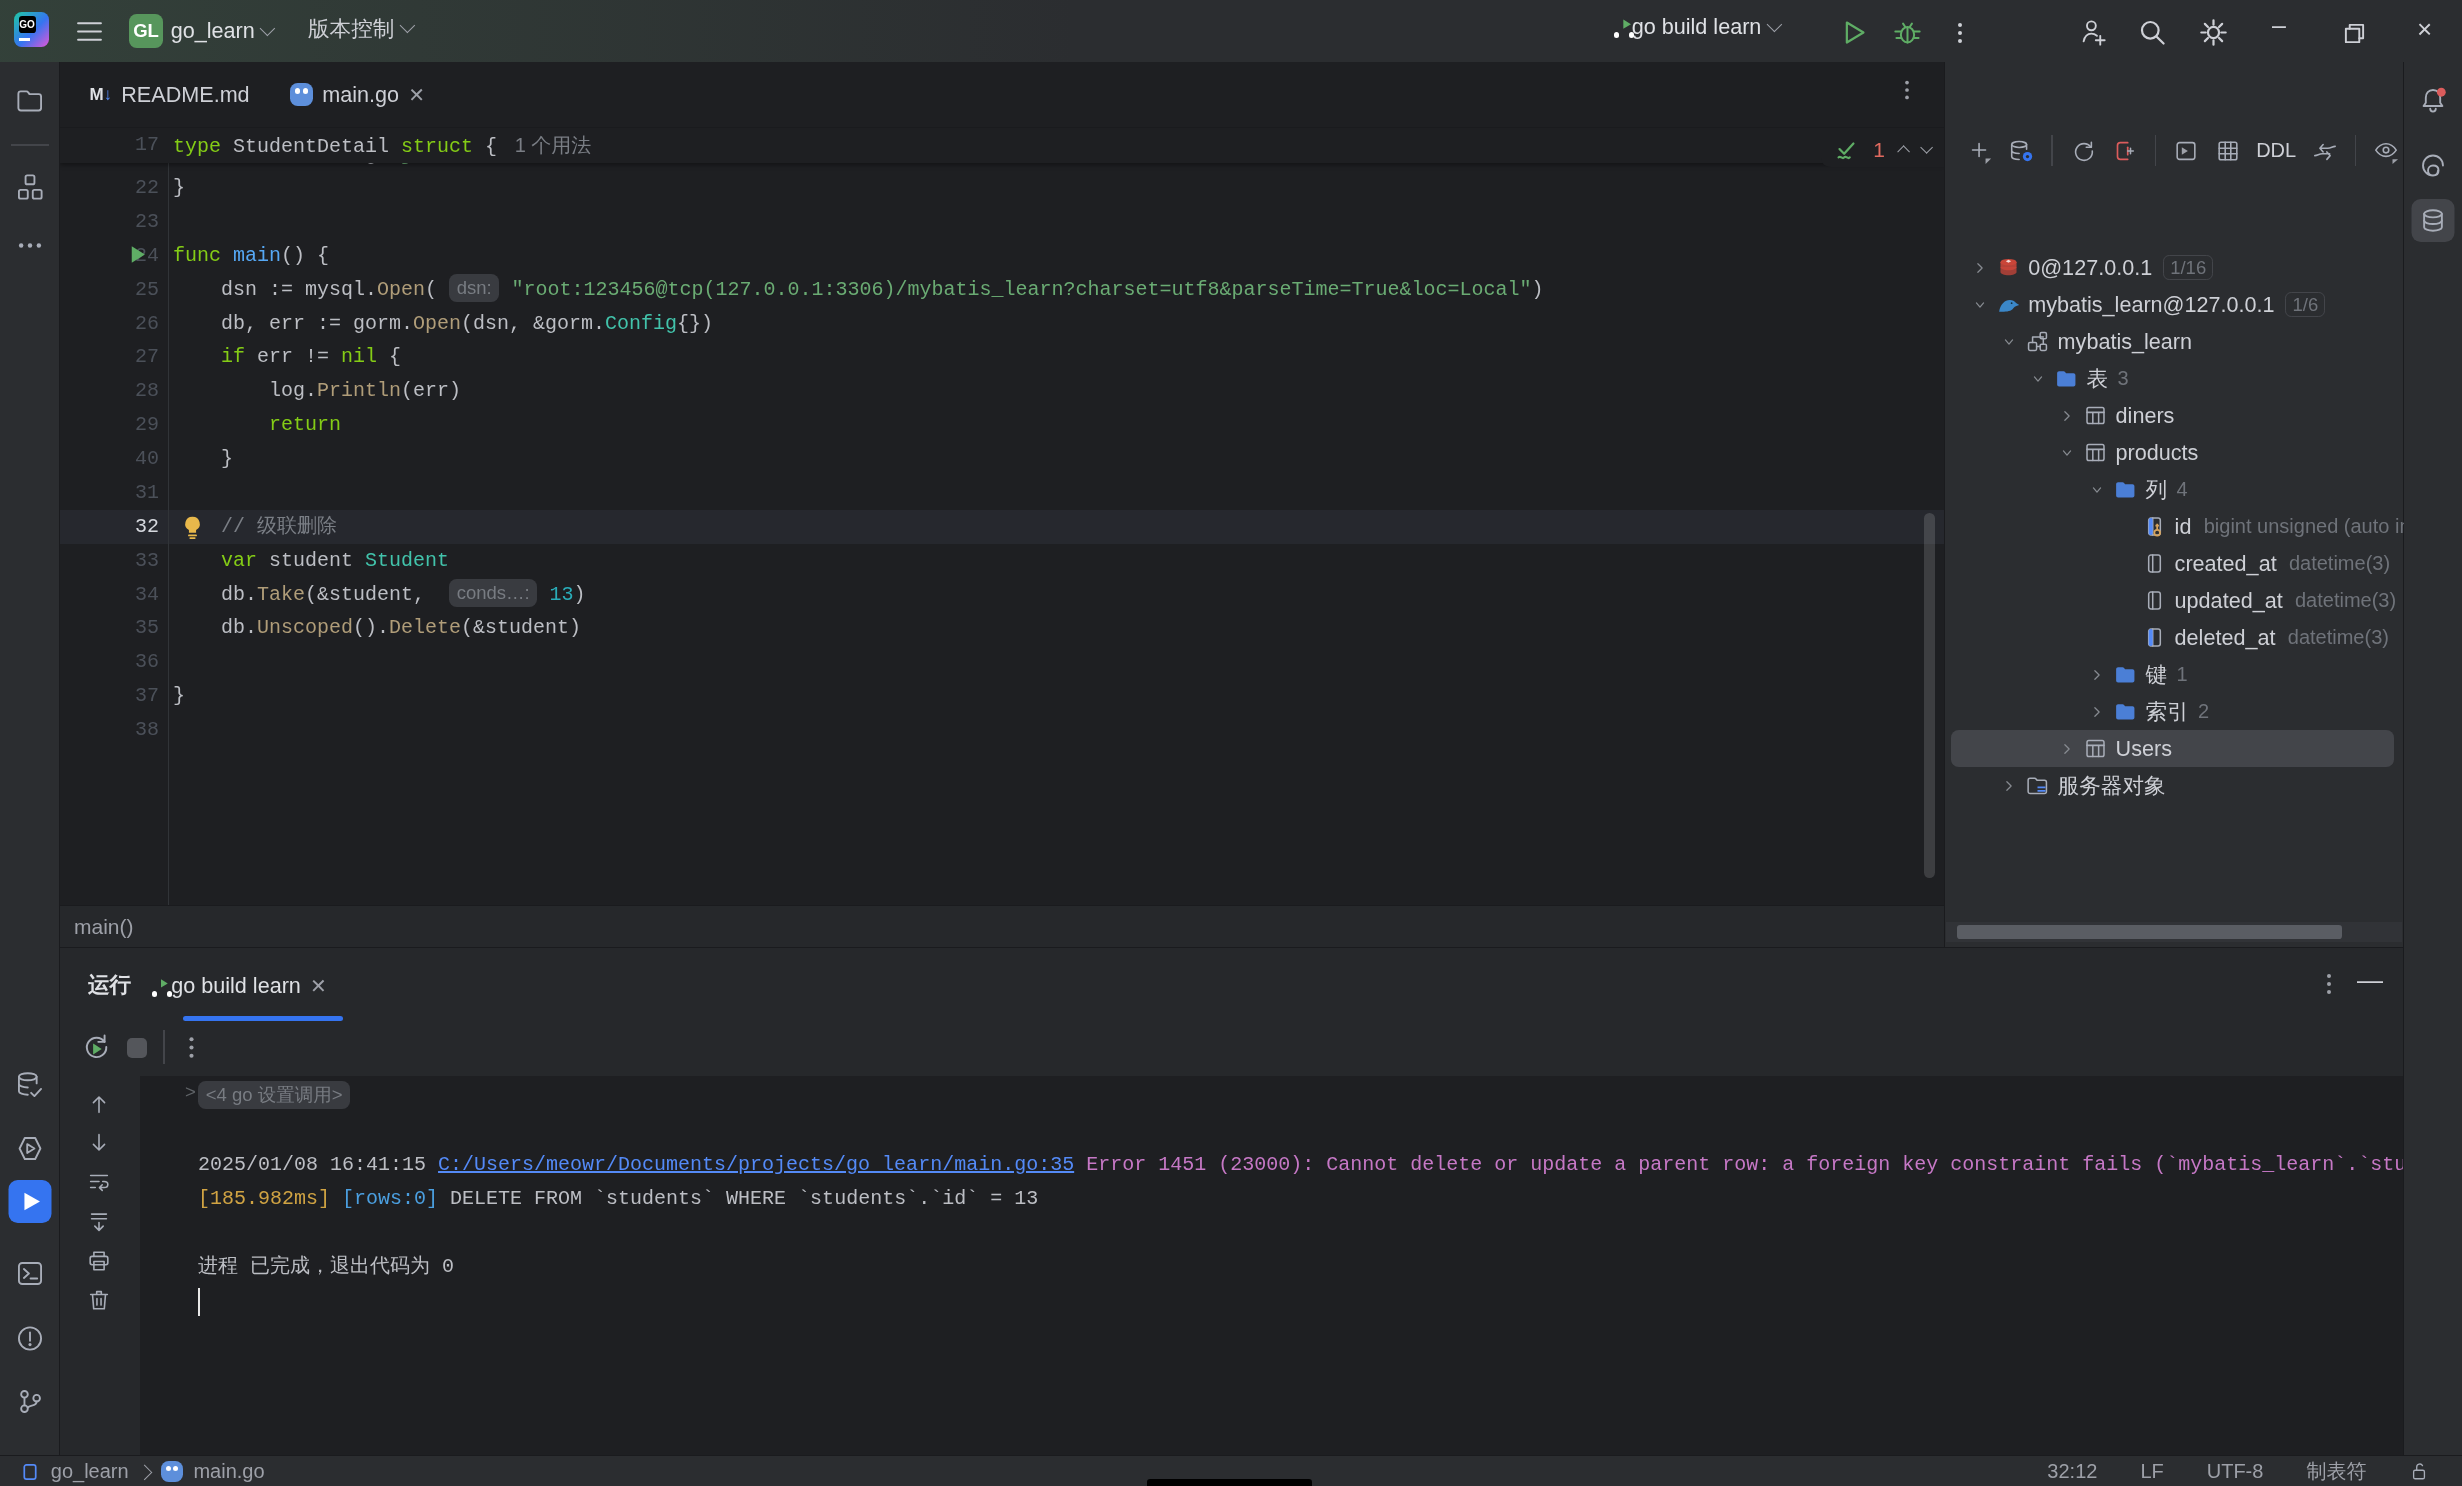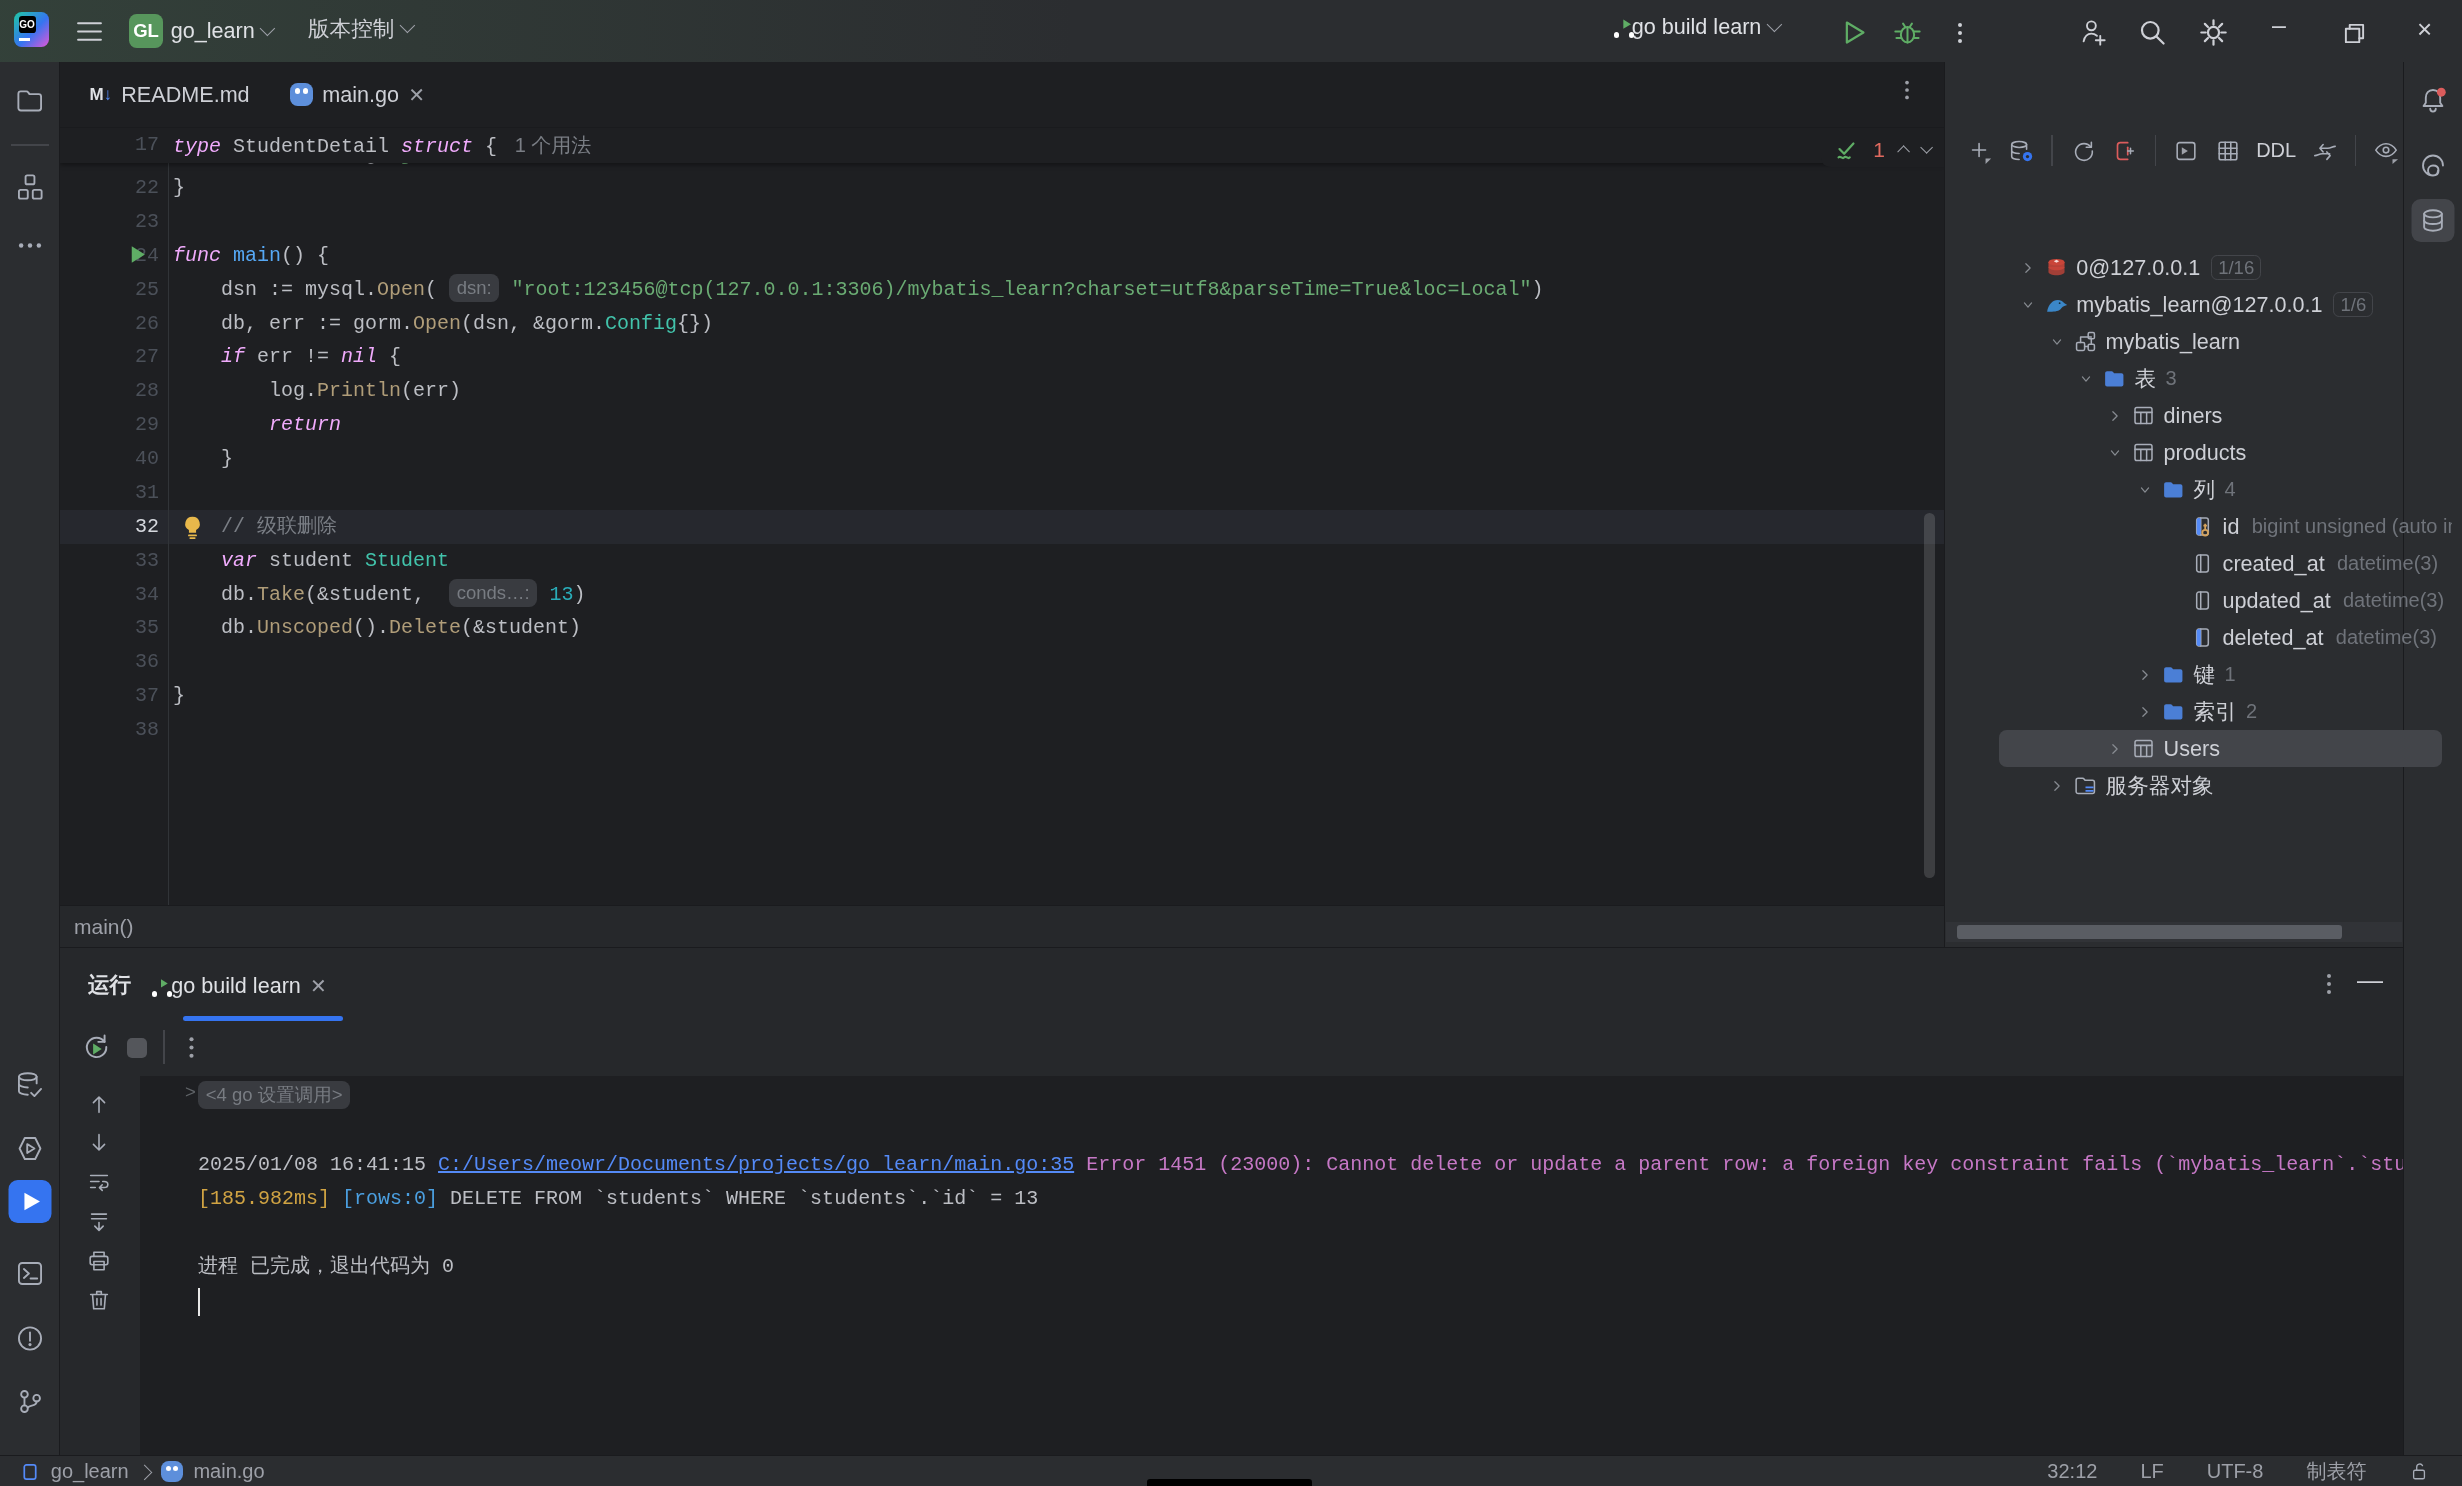--- a/index.html
+++ b/index.html
@@ -33,21 +33,21 @@
      font-size:21.6px;color:#ced0d6;padding:0 14px;}
   #tab-underline{left:213px;top:123px;width:165px;height:4.6px;border-radius:2.3px;background:#6e7176;}
   .tab-close{color:#9da0a8;font-size:20px;}
 
   
   #editor{left:60px;top:128px;width:1884px;height:777px;background:#1e1f22;overflow:hidden;}
   .mono, .code-line, .line-num, .console-line{font-family:"Liberation Mono",monospace;font-size:20px;line-height:34px;white-space:pre;}
   .line-num{position:absolute;left:0;width:99px;text-align:right;color:#4b5059;}
   .code-line{position:absolute;left:113px;color:#bcbec4;}
   #gutter-sep{left:108px;top:0;width:0.8px;height:777px;background:#313438;}
-  .c-kw{color:#f0abfc;font-style:italic;} .c-fn{color:#56a8f5;} .c-str{color:#6aab73;} .c-num{color:#2aacb8;}
+  .c-kw{color:#84cc16;} .c-fn{color:#56a8f5;} .c-str{color:#6aab73;} .c-num{color:#2aacb8;}
   .c-call{color:#b09d79;} .c-cmt{color:#7a7e85;} .c-fg{color:#bcbec4;} .c-type{color:#42c3ab;}
   .c-err{color:#c678c6;} .c-link{color:#548af7;text-decoration:underline;} .c-yel{color:#d0a343;}
   .c-blu{color:#4b9fe0;}
   .pill{display:inline-block;background:#393b40;color:#787c82;border-radius:7.7px;padding:0 7.7px;
      font-size:18.5px;line-height:28px;vertical-align:1.5px;font-family:"Liberation Sans",sans-serif;}
   .inlay{color:#7a7e85;font-size:20px;font-family:"Liberation Sans",sans-serif;}
   #sticky-line{left:0;top:0;width:1884px;height:35px;background:#1e1f22;z-index:5;
      box-shadow:0 2.3px 4.6px rgba(0,0,0,.4);}
   #line-highlight{left:0;top:382px;width:1884px;height:34px;background:#26282e;}
   #editor-scroll{left:1864px;top:385px;width:10.8px;height:365px;border-radius:5.4px;background:rgba(255,255,255,.14);}
@@ -74,21 +74,21 @@
   .fold-arrow{position:absolute;left:45px;top:1.5px;color:#606468;font-size:18.5px;}
 
   
   #dbpanel{left:1944px;top:62px;width:459px;height:885px;background:#2b2d30;border-left:1.5px solid #1a1b1e;}
   #db-header{left:0;top:0;width:459px;height:62px;border-bottom:1.5px solid #1e1f22;display:flex;align-items:center;padding-left:23px;
      color:#dfe1e5;font-weight:bold;font-size:21.6px;}
   #db-toolbar{left:0;top:63px;width:459px;height:51px;display:flex;align-items:center;gap:6.2px;padding-left:17px;}
   .dbt-sep{width:1.5px;height:31px;background:#43454a;margin:0 6.2px;}
   .dbt-btn{width:37px;height:37px;display:flex;align-items:center;justify-content:center;border-radius:6.2px;}
   #db-ddl{color:#ced0d6;font-size:20px;padding:0 4.6px;}
-  #db-tree{left:0;top:122px;width:459px;height:693px;overflow:hidden;margin-left:48px;}
+  #db-tree{left:0;top:122px;width:459px;height:693px;overflow:hidden;}
   .tree-row{position:absolute;height:37px;display:flex;align-items:center;color:#ced0d6;font-size:21.6px;white-space:nowrap;}
   .tree-sel{position:absolute;left:6.2px;width:443px;height:37px;background:#43454a;border-radius:7.7px;}
   .tree-badge{margin-left:10.8px;color:#6f737a;font-size:18.5px;border:1.5px solid #43454a;border-radius:6.2px;padding:0.8px 6.2px;}
   .tree-count{margin-left:9.2px;color:#6f737a;font-size:20px;}
   .tree-type{margin-left:12.3px;color:#6f737a;font-size:20px;}
   #db-hscroll-track{left:1946px;top:922px;width:456px;height:20px;background:#313337;}
   #db-hscroll{left:1957px;top:925px;width:385px;height:14px;border-radius:3.1px;background:#5a5d63;}
 
   
   #statusbar{left:0;top:1455px;width:2462px;height:32px;background:#2b2d30;border-top:1.5px solid #1a1b1e;

